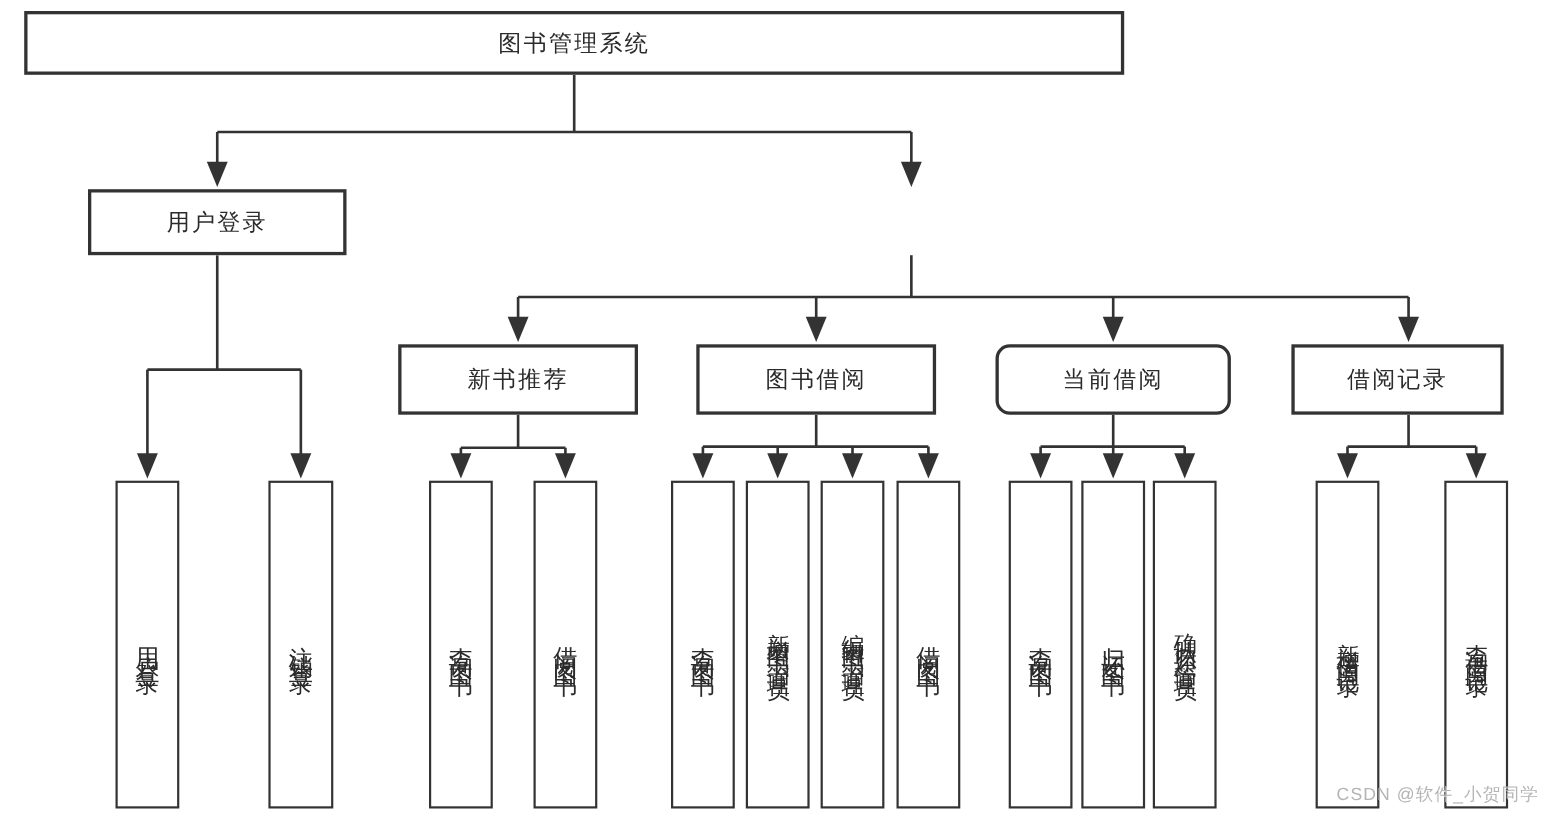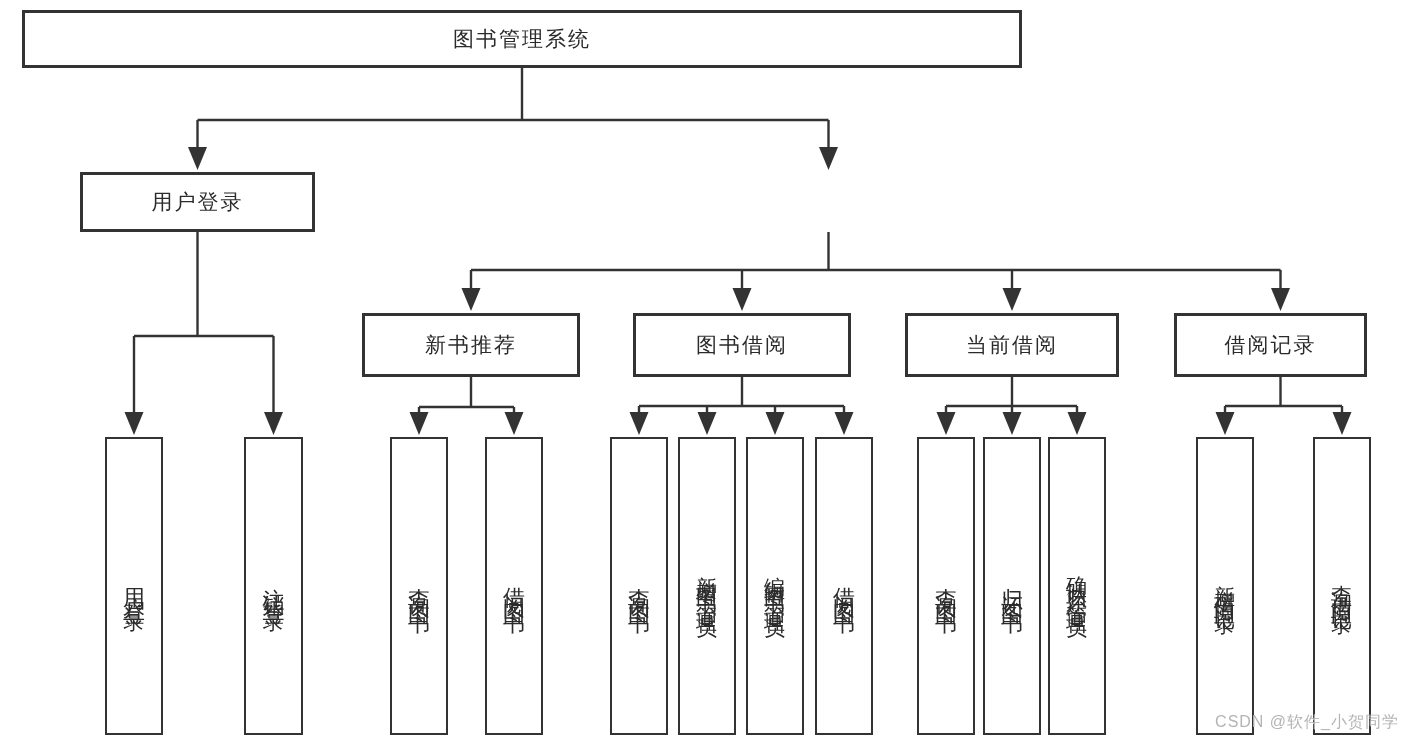--- a/index.html
+++ b/index.html
@@ -63,21 +63,21 @@
     z-index: 2;
     pointer-events: none;
   }
 
   
   .n-root      { left: 22px;   top: 10px;  width: 1000px; height: 58px; }
   .n-userlogin { left: 80px;   top: 172px; width: 235px;  height: 60px; }
   .n-bookmgmt  { left: 710px;  top: 172px; width: 237px;  height: 60px; }
   .n-newbook   { left: 362px;  top: 313px; width: 218px;  height: 64px; }
   .n-borrow    { left: 633px;  top: 313px; width: 218px;  height: 64px; }
-  .n-current   { left: 905px;  top: 313px; width: 214px;  height: 64px; }
+  .n-current   { left: 905px;  top: 313px; width: 214px;  height: 64px; border-radius: 13px; }
   .n-records   { left: 1174px; top: 313px; width: 193px;  height: 64px; }
 
   .l-1a { left: 105px; }  .l-1b { left: 244px; width: 59px; }
   .l-2a { left: 390px; }  .l-2b { left: 485px; }
   .l-3a { left: 610px; }  .l-3b { left: 678px; } .l-3c { left: 746px; } .l-3d { left: 815px; }
   .l-4a { left: 917px; }  .l-4b { left: 983px; } .l-4c { left: 1048px; }
   .l-5a { left: 1196px; } .l-5b { left: 1313px; }
 </style>
 </head>
 <body>

